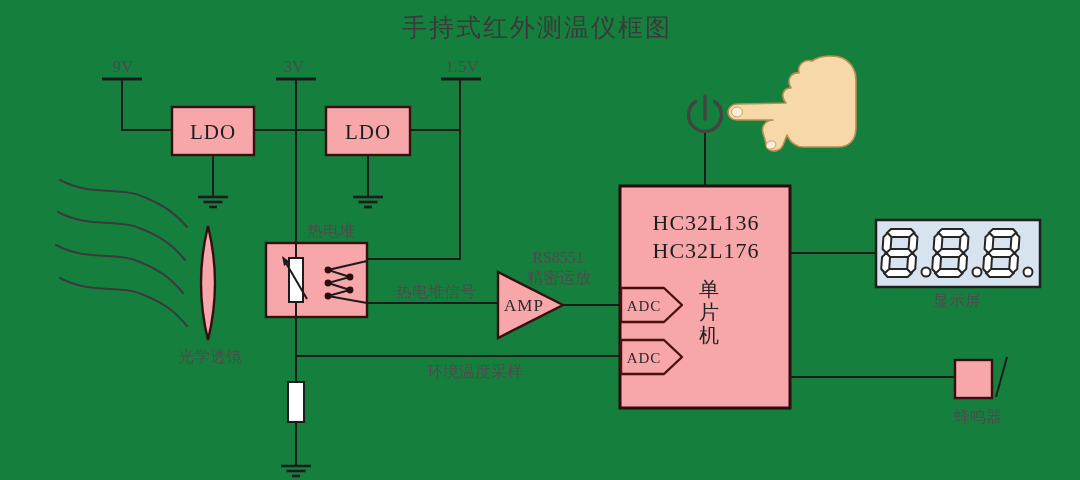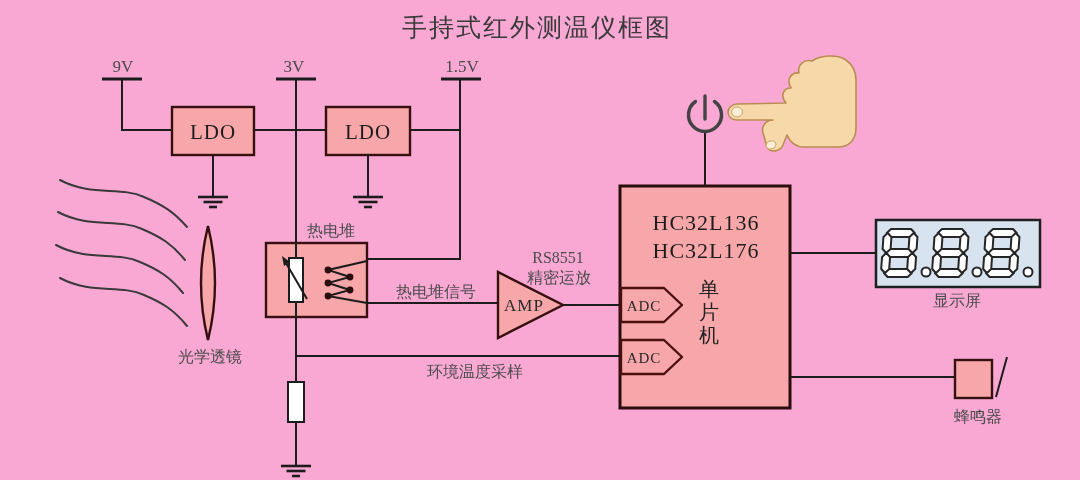--- a/index.html
+++ b/index.html
@@ -1,16 +1,16 @@
 <!DOCTYPE html>
 <html><head>
 <meta charset="utf-8">
 <style>
   html,body{margin:0;padding:0;background:#ffffff;}
-  .canvas{position:relative;width:1080px;height:480px;background:#f9a8d4;overflow:hidden;}
+  .canvas{position:relative;width:1080px;height:480px;background:#15803d;overflow:hidden;}
   svg{display:block;}
   text{font-family:"Liberation Serif","DejaVu Serif",serif;}
   .title-txt{font-size:25px;fill:#3a3a3a;letter-spacing:2px;text-anchor:middle;}
   .cjk{font-size:16px;fill:#4c4c4c;text-anchor:middle;}
   .volt{font-size:17px;fill:#4a4a4a;text-anchor:middle;}
   .blocktxt{font-size:21px;fill:#1d1d1d;text-anchor:middle;letter-spacing:1px;}
   .mcutxt{font-size:22px;fill:#1d1d1d;text-anchor:middle;letter-spacing:1px;}
   .mcucjk{font-size:20px;fill:#222;text-anchor:middle;}
   .adctxt{font-size:15px;fill:#2a2a2a;text-anchor:middle;letter-spacing:1px;}
   .amptxt{font-size:17px;fill:#2a2a2a;text-anchor:middle;letter-spacing:1px;}

